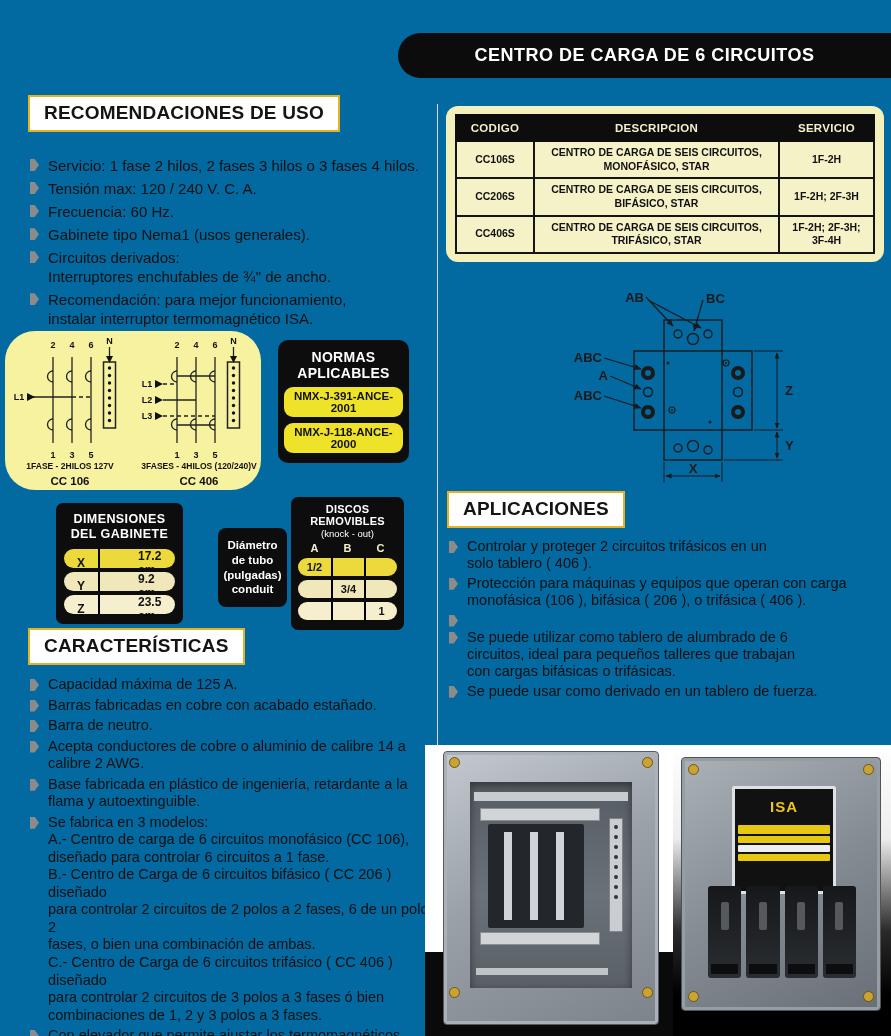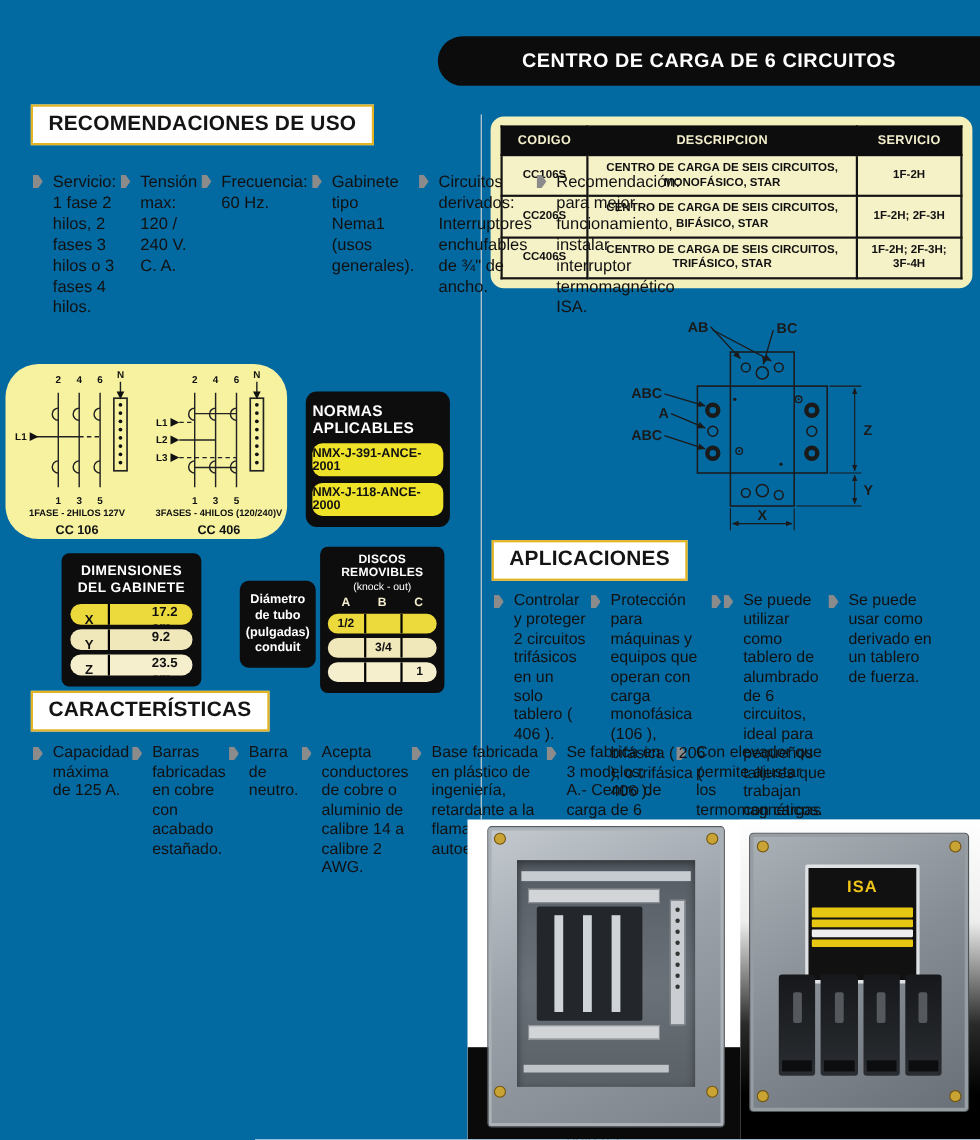--- a/index.html
+++ b/index.html
@@ -14,21 +14,21 @@
   .divider{position:absolute;left:437px;top:104px;width:1px;height:641px;background:#d7d7d7;}
 
   
   .sec-title{display:inline-block;border:2px solid #e3b322;background:#fff;color:#141414;
     font-weight:bold;font-size:19px;padding:5px 14px 6px;letter-spacing:.2px;white-space:nowrap;}
   .t-rec{position:absolute;left:28px;top:95px;}
   .t-car{position:absolute;left:28px;top:628px;}
   .t-apl{position:absolute;left:447px;top:491px;}
 
   
-  .blist{position:absolute;display:flex;flex-direction:row;}
+  .blist{position:absolute;display:flex;flex-direction:column;}
   .rec-list{left:30px;top:156px;width:408px;gap:4px;font-size:15px;line-height:1.27;}
   .car-list{left:30px;top:676px;width:414px;gap:3px;font-size:14.5px;line-height:1.21;}
   .apl-list{left:449px;top:538px;width:404px;gap:2px;font-size:14.5px;line-height:1.2;}
   .item{display:flex;gap:9px;}
   .blt{flex:none;width:9px;height:12px;margin-top:3px;background:#8b8b8b;
     clip-path:polygon(0 0,52% 0,100% 50%,52% 100%,0 100%);}
   .txt{white-space:pre-line;}
 
   
   .catalog{position:absolute;left:446px;top:106px;width:438px;background:#f4f0bc;
@@ -40,22 +40,22 @@
     text-align:center;padding:4px 5px;line-height:1.3;}
   .col-cod{width:78px;} .col-srv{width:95px;}
 
   
   .diagram-panel{position:absolute;left:5px;top:331px;width:256px;height:159px;
     background:#f6f2a0;border-radius:30px;}
   .diagram-panel svg{display:block;}
   svg{font-family:inherit;}
 
   
-  .normas{position:absolute;left:278px;top:356px;width:131px;background:#0d0d0d;border-radius:10px;
-    padding:9px 6px 10px;box-sizing:border-box;text-align:left;}
+  .normas{position:absolute;left:278px;top:340px;width:131px;background:#0d0d0d;border-radius:10px;
+    padding:9px 6px 10px;box-sizing:border-box;text-align:center;}
   .normas h4{margin:0;color:#fff;font-size:14px;line-height:1.15;letter-spacing:.3px;}
   .norma-pill{background:#efe32a;border-radius:9px;margin-top:6px;color:#111;
     font-weight:bold;font-size:11.5px;padding:3px 0;}
 
   
   .dimbox{position:absolute;left:56px;top:503px;width:127px;background:#0d0d0d;border-radius:7px;
     padding:9px 8px 10px;box-sizing:border-box;}
   .dimbox h4{margin:0 0 7px;color:#fff;font-size:12.5px;text-align:center;line-height:1.2;letter-spacing:.4px;}
   .dim-row{display:grid;grid-template-columns:34px 1fr;height:19px;border-radius:10px;overflow:hidden;
     margin-top:4px;font-weight:bold;font-size:12px;color:#111;}

